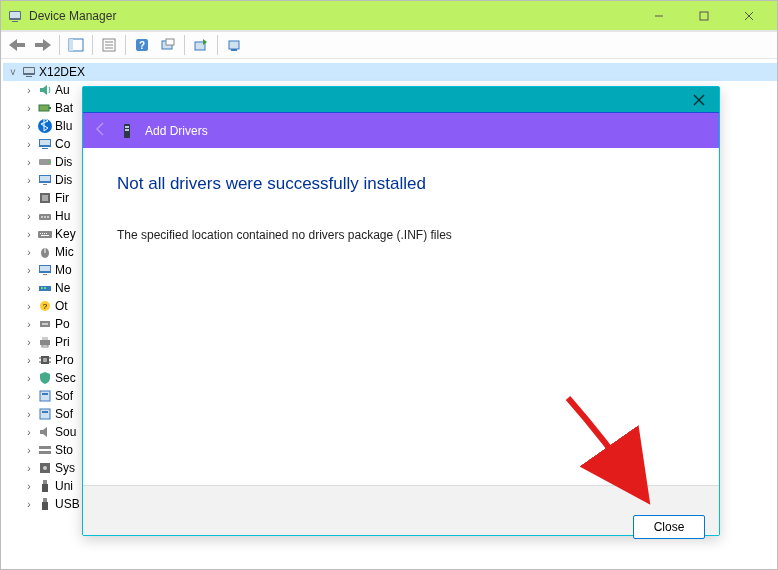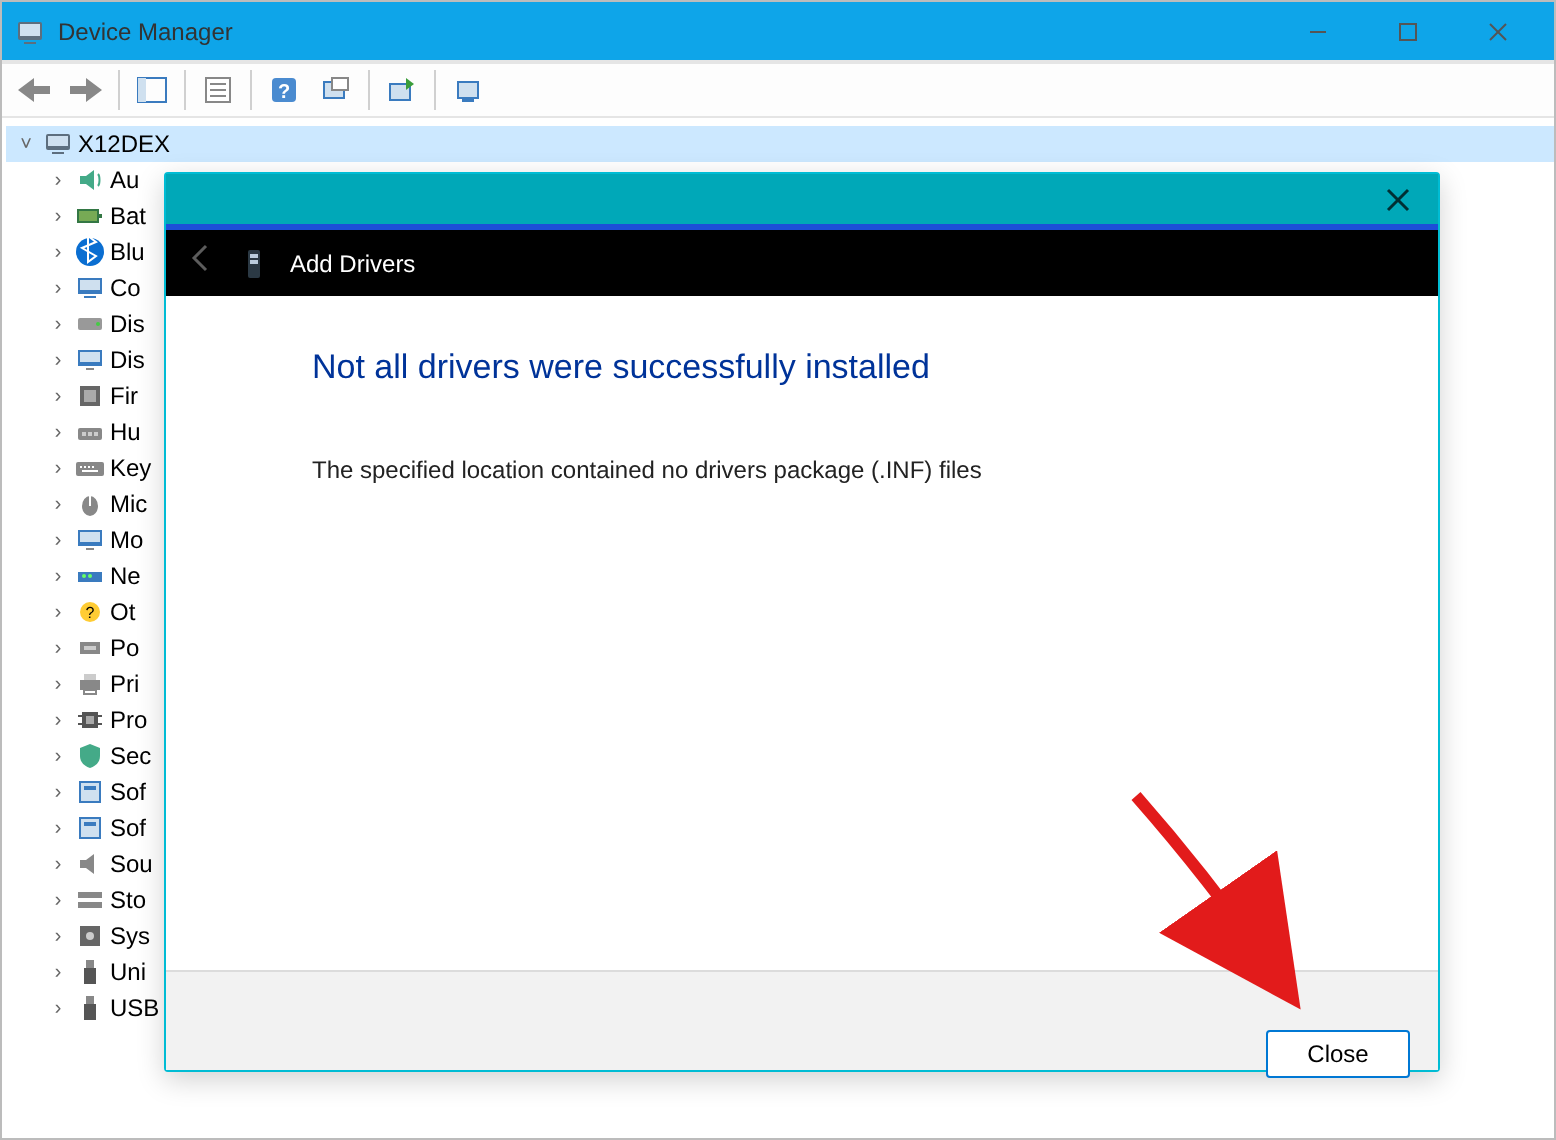--- a/index.html
+++ b/index.html
@@ -1,20 +1,20 @@
 <!DOCTYPE html>
 <html><head>
 <meta charset="utf-8">
 <style>
 * { margin: 0; padding: 0; box-sizing: border-box; font-family: "Segoe UI", Tahoma, sans-serif; }
 body { background: #f0f0f0; width: 778px; height: 570px; overflow: hidden; position: relative; }
 
 .window { position: absolute; inset: 0; background: #fff; border: 1px solid #bcbcbc; display: flex; flex-direction: column; }
 
-.titlebar { height: 30px; display: flex; align-items: center; padding: 0 6px; background: #0ea5e9; border-bottom: 1px solid #e5e5e5; }
+.titlebar { height: 30px; display: flex; align-items: center; padding: 0 6px; background: #bef264; border-bottom: 1px solid #e5e5e5; }
 .titlebar .app-icon { width: 16px; height: 16px; margin-right: 6px; }
 .titlebar .title { font-size: 12px; color: #333; flex: 0 0 auto; }
 .titlebar .spacer { flex: 1; }
 .titlebar .win-btn { width: 45px; height: 30px; display: flex; align-items: center; justify-content: center; color: #555; font-size: 14px; }
 
 .menubar { height: 22px; display: flex; align-items: center; padding: 0 4px; font-size: 12px; background: #fff; }
 .menubar .menu-item { padding: 2px 8px; color: #000; }
 
 .toolbar { height: 28px; display: flex; align-items: center; padding: 2px 4px; gap: 2px; border-top: 1px solid #e5e5e5; border-bottom: 1px solid #e5e5e5; background: #fdfdfd; }
 .toolbar .tb-btn { width: 24px; height: 24px; display: flex; align-items: center; justify-content: center; border: 1px solid transparent; }
@@ -26,24 +26,24 @@
 .tree-row .exp { width: 12px; text-align: center; color: #666; font-size: 10px; }
 .tree-row .node-icon { width: 16px; height: 16px; flex: none; }
 .tree-row.selected { background: #cce8ff; }
 .indent-1 { padding-left: 4px; }
 .indent-2 { padding-left: 20px; }
 
 
 .modal { position: absolute; left: 82px; top: 86px; width: 638px; height: 450px; background: #fff; border: 1px solid #00bcd4; border-radius: 2px; box-shadow: 0 4px 14px rgba(0,0,0,.18); display: flex; flex-direction: column; }
 .modal-titlebar { height: 25px; background: #00a8b8; display: flex; align-items: center; justify-content: flex-end; padding: 0 8px; }
 .modal-close { width: 24px; height: 20px; display: flex; align-items: center; justify-content: center; color: #003034; font-size: 14px; font-weight: bold; }
-.modal-subheader { height: 36px; background: #000000; display: flex; align-items: center; padding: 0 10px; gap: 10px; color: #fff; font-size: 12px; border-top: 3px solid #1d4ed8; }
+.modal-subheader { height: 36px; background: #8b5cf6; display: flex; align-items: center; padding: 0 10px; gap: 10px; color: #fff; font-size: 12px; border-top: 1px solid #1d4ed8; }
 .modal-subheader .back { color: #fff; opacity: .6; font-size: 16px; }
 .modal-subheader .hdr-icon { width: 16px; height: 16px; }
-.modal-body { flex: 1; padding: 26px 34px; background: #fff; margin-left: 39px; }
+.modal-body { flex: 1; padding: 26px 34px; background: #fff; }
 .modal-body .headline { color: #003399; font-size: 17px; font-weight: 400; margin-bottom: 34px; }
 .modal-body .msg { font-size: 12px; color: #222; }
 .modal-footer { height: 50px; border-top: 1px solid #dcdcdc; background: #f2f2f2; display: flex; align-items: center; justify-content: flex-end; padding: 0 14px; }
 .modal-footer .btn { min-width: 72px; height: 24px; font-size: 12px; background: #fff; border: 1px solid #0078d4; border-radius: 2px; padding: 0 10px; display: flex; align-items: center; justify-content: center; cursor: pointer; margin-top: 32px; }
 
 
 .arrow-annot { position: absolute; pointer-events: none; }
 
 
 .ico-box { display: inline-block; }

